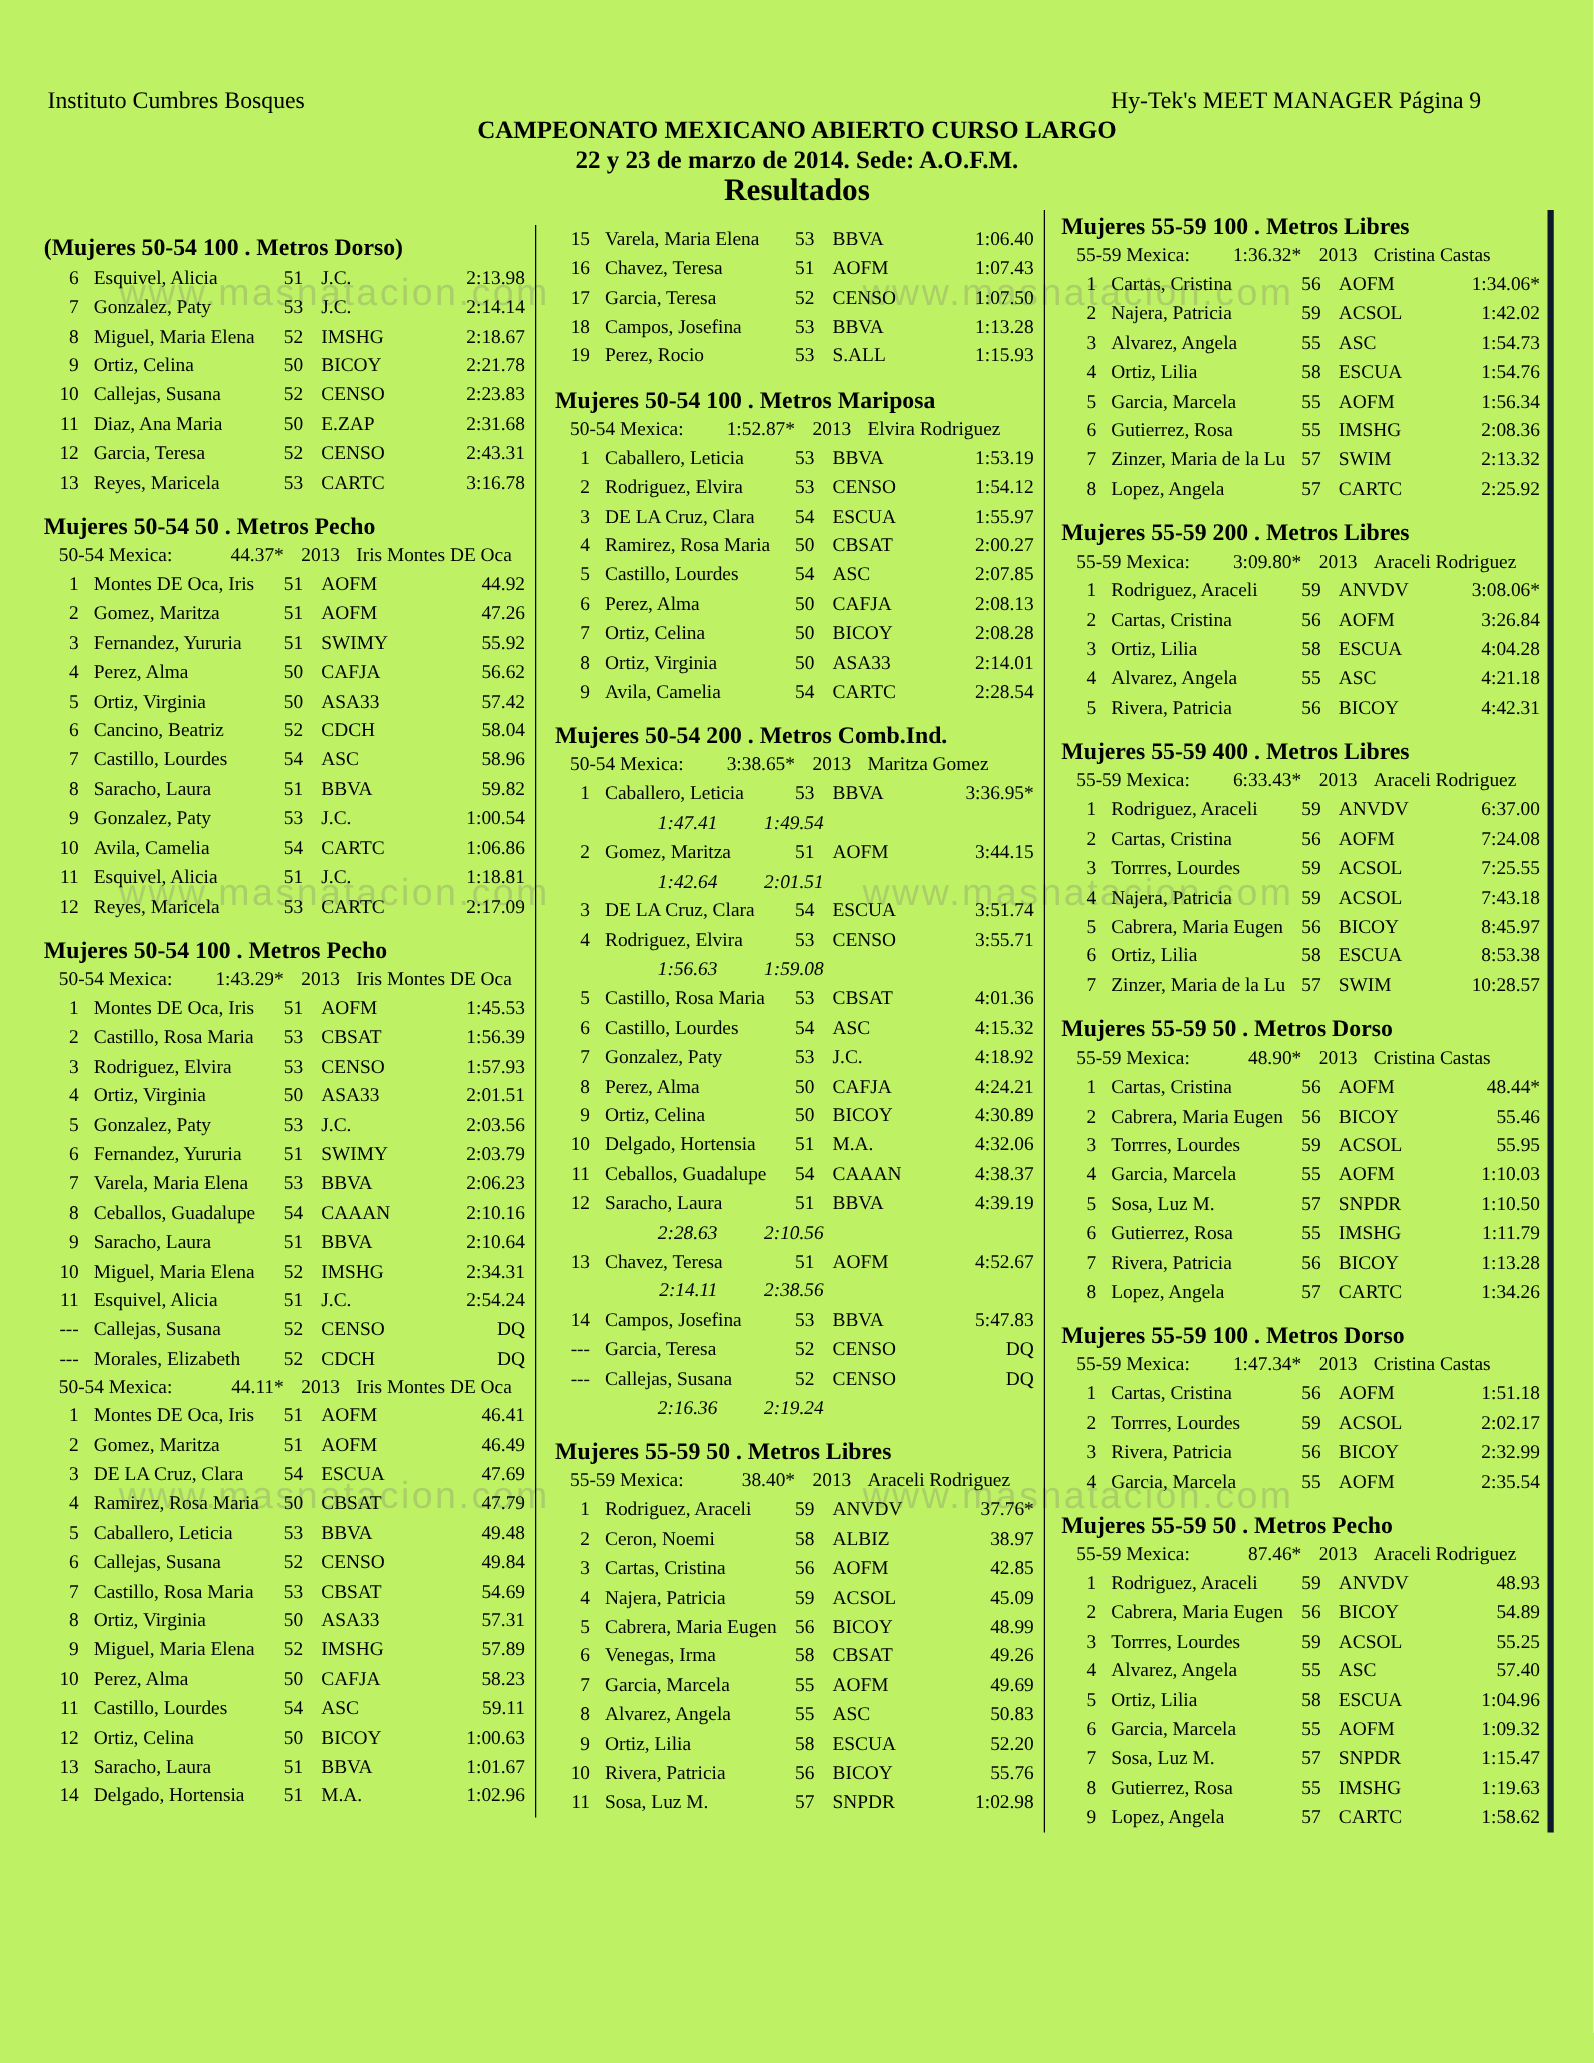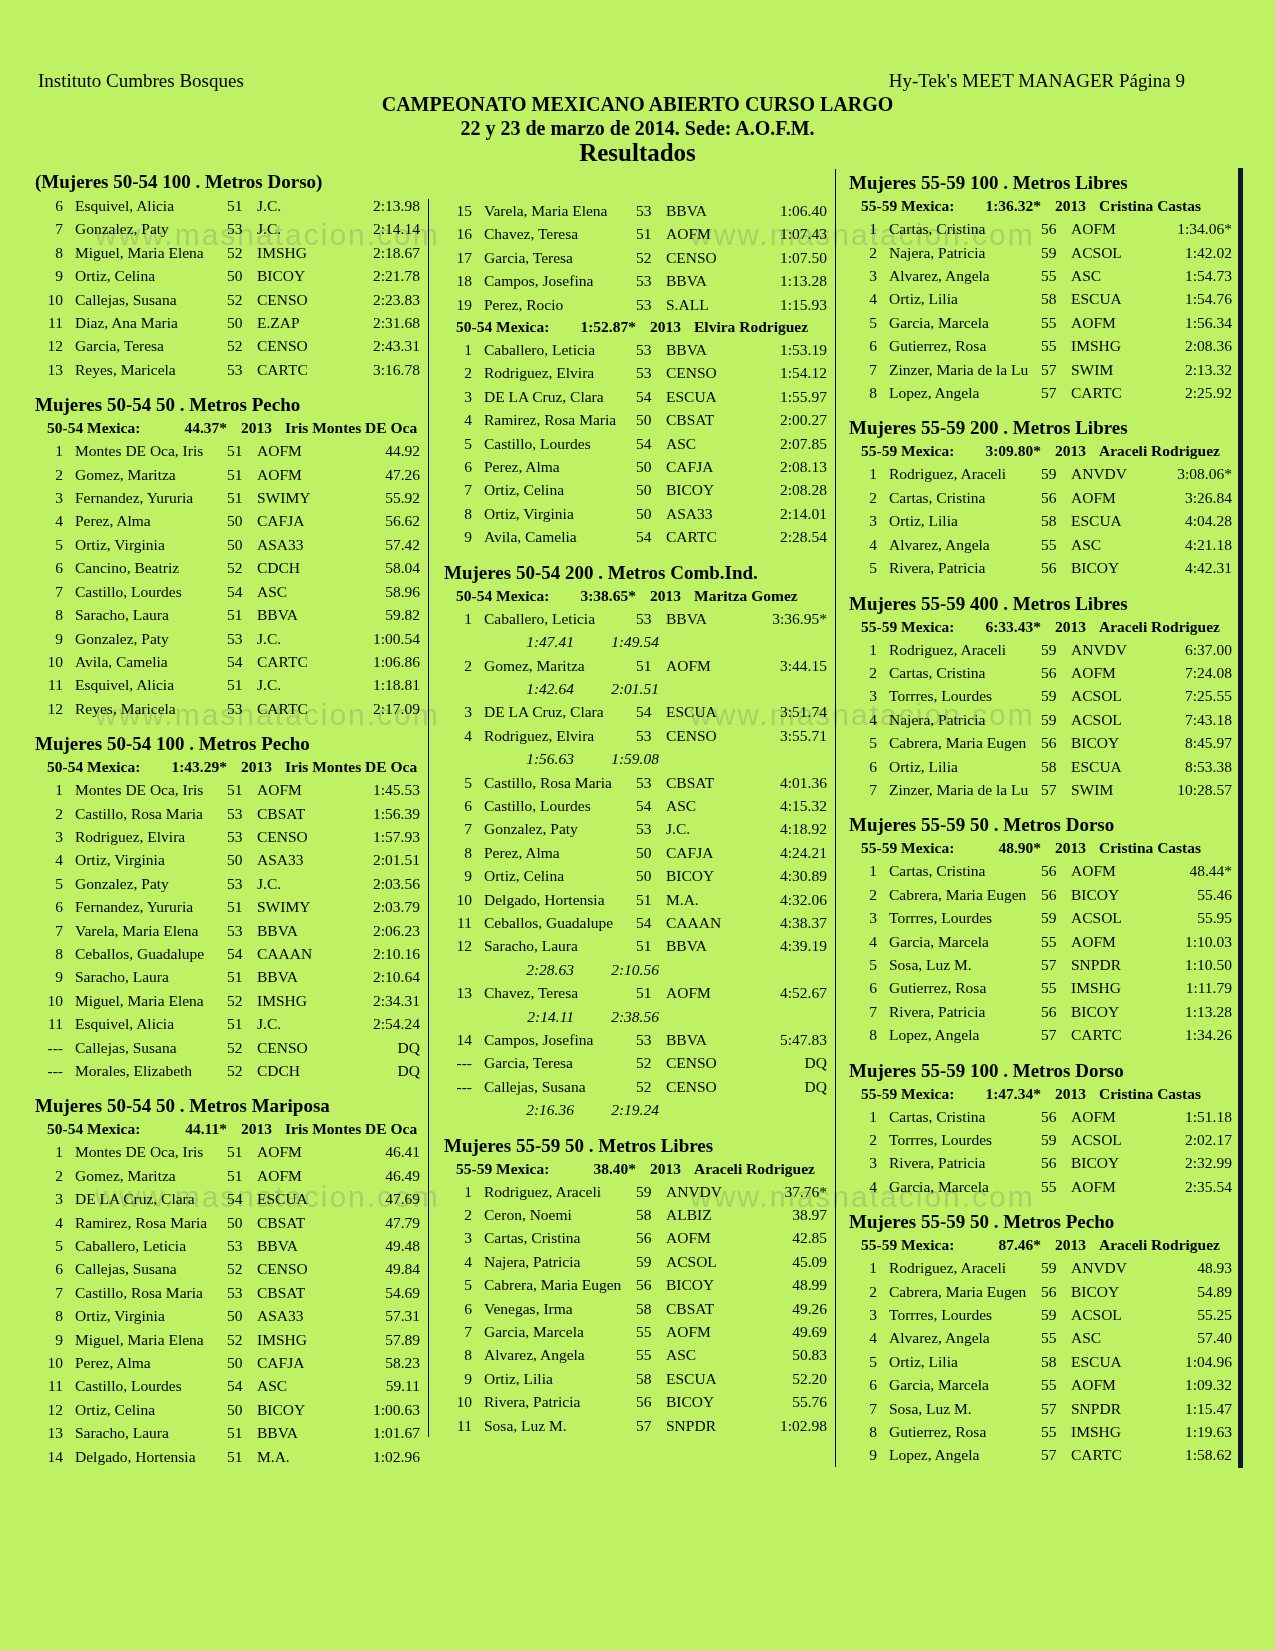--- a/index.html
+++ b/index.html
@@ -28,21 +28,21 @@
     display:flex;align-items:center;
     border-right:5px solid #0f172a;
   }
   .column{box-sizing:border-box;}
   .column:nth-child(1){width:393px;padding-right:8px;}
   .column:nth-child(2){width:407px;border-left:1px solid #000;padding-left:15px;padding-right:8px;}
   .column:nth-child(3){width:403px;border-left:1px solid #000;padding-left:13px;padding-right:6px;}
   
   .section-title{font-size:19px;font-weight:bold;line-height:24px;margin-top:12px;white-space:nowrap;}
   .section:first-child .section-title{margin-top:2px;}
-  .record-line{display:flex;font-size:15.5px;font-weight:bold;line-height:22px;white-space:nowrap;}
+  .record-line{display:flex;font-size:15.5px;font-weight:normal;line-height:22px;white-space:nowrap;}
   .record-label{margin-left:12px;width:104px;}
   .record-time{width:76px;text-align:right;}
   .record-year{margin-left:14px;}
   .record-holder{margin-left:13px;}
   
   .row{display:flex;font-size:15.5px;line-height:23.4px;white-space:nowrap;}
   .place{width:28px;text-align:right;flex:none;}
   .name{margin-left:12px;width:152px;flex:none;overflow:visible;}
   .age{width:30px;flex:none;}
   .team{width:94px;flex:none;}
@@ -316,21 +316,20 @@
           </div>
           <div class="row">
             <span class="place">---</span>
             <span class="name">Morales, Elizabeth</span>
             <span class="age">52</span>
             <span class="team">CDCH</span>
             <span class="time">DQ</span>
           </div>
         </div>
         <div class="section">
-          <div class="section-title">Mujeres 50-54 50 . Metros Mariposa</div>
           <div class="record-line">
             <span class="record-label">50-54 Mexica:</span>
             <span class="record-time">44.11*</span>
             <span class="record-year">2013</span>
             <span class="record-holder">Iris Montes DE Oca</span>
           </div>
           <div class="row">
             <span class="place">1</span>
             <span class="name">Montes DE Oca, Iris</span>
             <span class="age">51</span>
@@ -462,20 +461,21 @@
           </div>
           <div class="row">
             <span class="place">19</span>
             <span class="name">Perez, Rocio</span>
             <span class="age">53</span>
             <span class="team">S.ALL</span>
             <span class="time">1:15.93</span>
           </div>
         </div>
         <div class="section">
+          <div class="section-title">Mujeres 50-54 100 . Metros Mariposa</div>
           <div class="record-line">
             <span class="record-label">50-54 Mexica:</span>
             <span class="record-time">1:52.87*</span>
             <span class="record-year">2013</span>
             <span class="record-holder">Elvira Rodriguez</span>
           </div>
           <div class="row">
             <span class="place">1</span>
             <span class="name">Caballero, Leticia</span>
             <span class="age">53</span>

